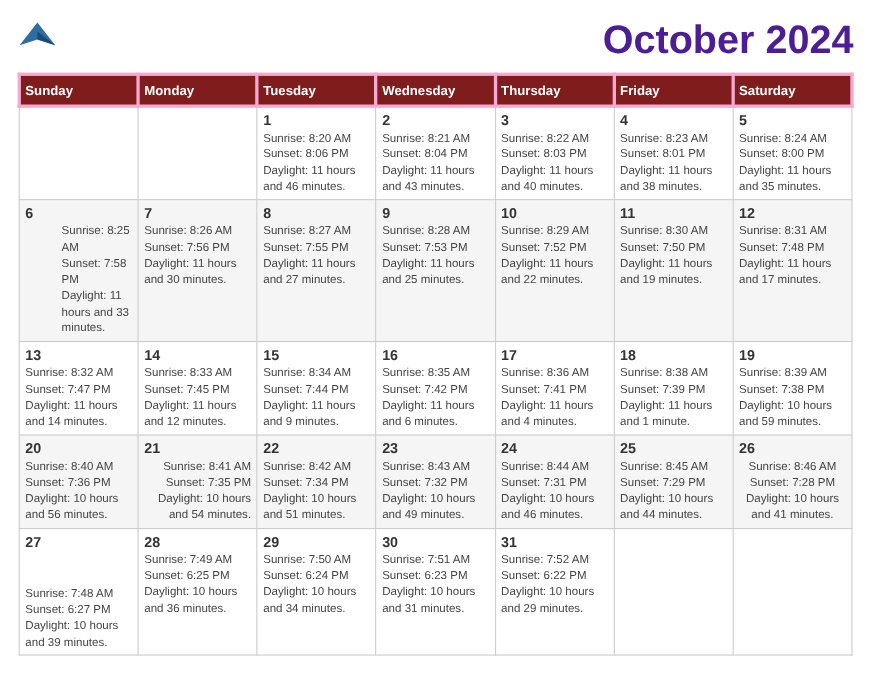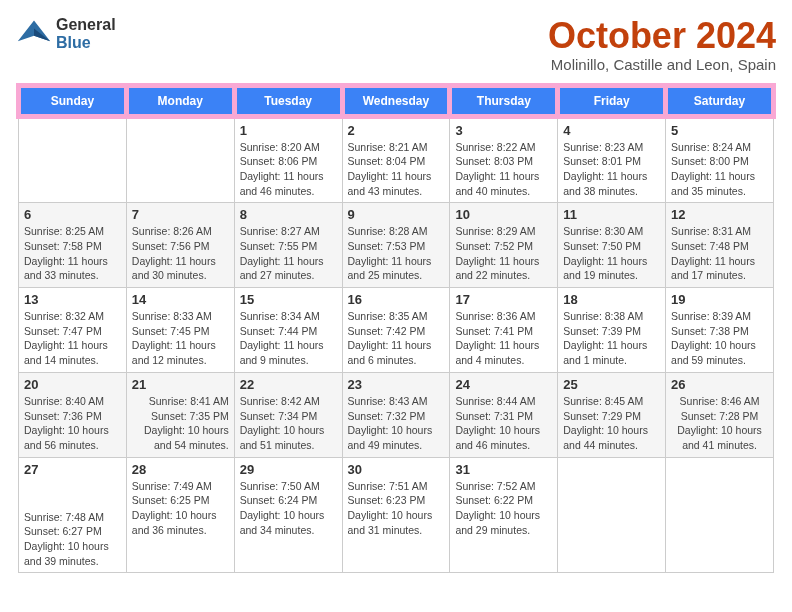--- a/index.html
+++ b/index.html
@@ -24,40 +24,40 @@
     .logo-bird {
       width: 36px;
       height: 36px;
     }
     .title-area {
       text-align: right;
     }
     .main-title {
       font-size: 36px;
       font-weight: bold;
-      color: #c2410c;
+      color: #4c1d95;
       line-height: 1.1;
     }
     .subtitle {
       font-size: 15px;
       color: #555;
     }
     .calendar {
       width: 100%;
       border-collapse: collapse;
       font-size: 11px;
     }
     .calendar thead tr th {
-      background-color: #3b82f6;
+      background-color: #7f1d1d;
       color: #fff;
       padding: 6px 4px;
-      text-align: center;
+      text-align: left;
       font-size: 12px;
       font-weight: bold;
-      border: 5px solid #f9a8d4;
+      border: 3px solid #f9a8d4;
     }
     .calendar tbody tr td {
       border: 1px solid #ccc;
       padding: 4px 5px;
       vertical-align: top;
       width: 108px;
       min-height: 80px;
       background: #fff;
     }
     .calendar tbody tr:nth-child(even) td {
@@ -81,28 +81,23 @@
   </style>
 </head>
 <body>
 
 <div class="header-area">
   <div class="logo">
     <svg class="logo-bird" viewBox="0 0 40 40" xmlns="http://www.w3.org/2000/svg">
       <polygon points="20,5 38,28 20,22 2,28" fill="#2e6da4"></polygon>
       <polygon points="20,14 38,28 20,22" fill="#1a4a7a"></polygon>
     </svg>
-    <div>
-      <div style="font-size:16px;font-weight:bold;color:#333;">General</div>
-      <div style="font-size:16px;font-weight:bold;color:#2e6da4;">Blue</div>
-    </div>
   </div>
   <div class="title-area">
     <div class="main-title">October 2024</div>
-    <div class="subtitle">Molinillo, Castille and Leon, Spain</div>
   </div>
 </div>
 
 <table class="calendar">
   <thead>
     <tr id="header-row">
         <th>Sunday</th>
         <th>Monday</th>
         <th>Tuesday</th>
         <th>Wednesday</th>
@@ -142,21 +137,21 @@
         <td>
           <span class="day-num">5</span>
           <div class="day-info" style="white-space: pre-line;">Sunrise: 8:24 AM
 Sunset: 8:00 PM
 Daylight: 11 hours and 35 minutes.</div>
         </td>
       </tr>
       <tr>
         <td>
           <span class="day-num">6</span>
-          <div class="day-info" style="white-space: pre-line;">Sunrise: 8:25 AM
+          <div class="day-info" style="white-space: pre-line; margin-left: 33px;">Sunrise: 8:25 AM
 Sunset: 7:58 PM
 Daylight: 11 hours and 33 minutes.</div>
         </td>
         <td>
           <span class="day-num">7</span>
           <div class="day-info" style="white-space: pre-line;">Sunrise: 8:26 AM
 Sunset: 7:56 PM
 Daylight: 11 hours and 30 minutes.</div>
         </td>
         <td>

